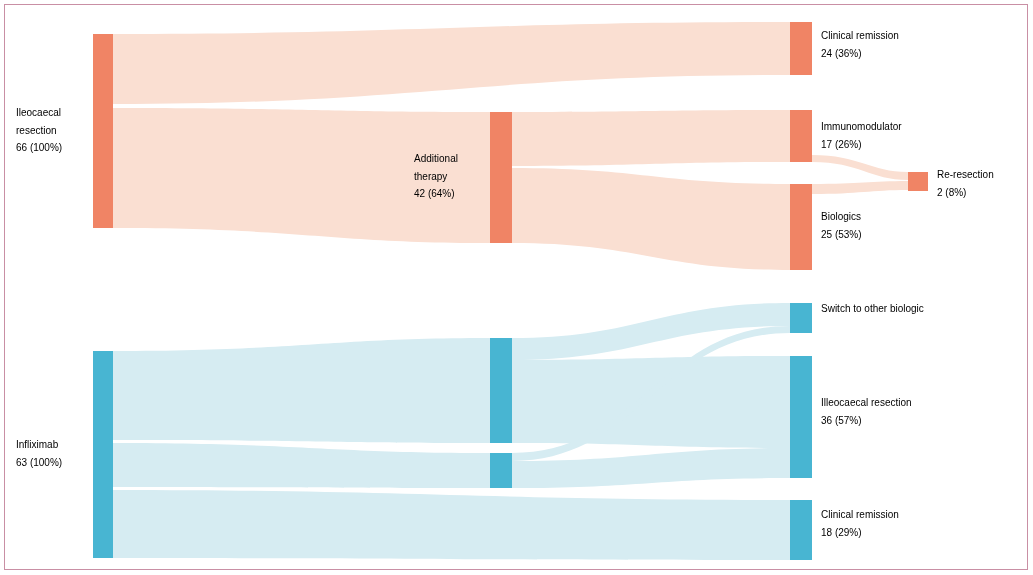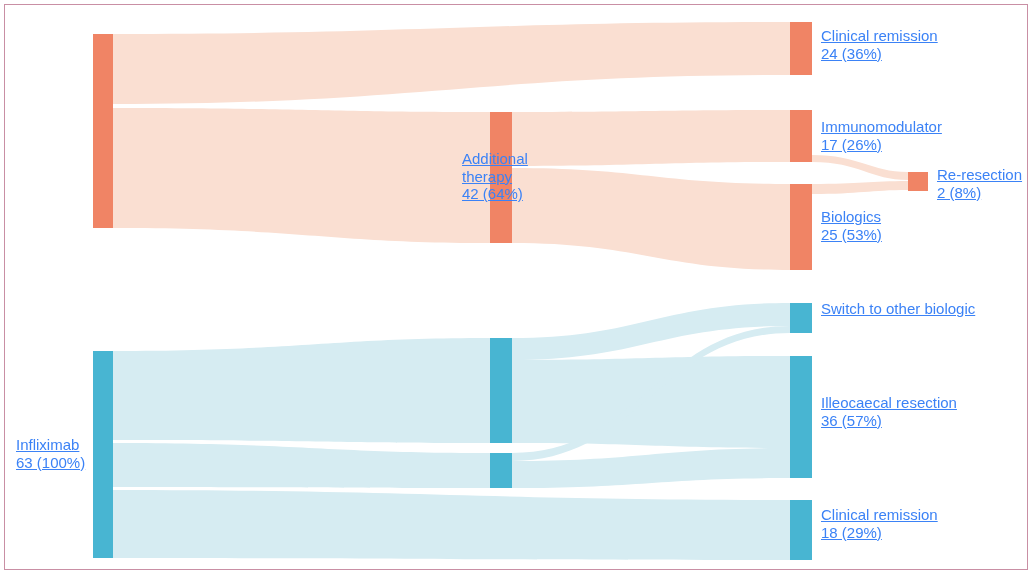--- a/index.html
+++ b/index.html
@@ -28,25 +28,24 @@
   #sankey-svg {
     position: absolute;
     left: 0;
     top: 0;
     width: 1033px;
     height: 575px;
   }
   .node-label {
     position: absolute;
     font-family: "Liberation Sans", sans-serif;
-    font-size: 15px;
+    font-size: 10px;
     line-height: 17.5px;
-    color: #3b82f6;
+    color: #000000;
     white-space: nowrap;
-    text-decoration: underline;
   }
   .node-label .lbl-name { display: block; }
   .node-label .lbl-value { display: block; }
   .label-right { text-align: left; }
   .label-left { text-align: left; }
   .label-center { text-align: left; }
 </style>
 </head>
 <body>
 
@@ -152,22 +151,27 @@
     <g>
       <rect x="93" y="351" width="20" height="207" fill="#48b5d2"></rect>
       <rect x="490" y="338" width="22" height="105" fill="#48b5d2"></rect>
       <rect x="490" y="453" width="22" height="35" fill="#48b5d2"></rect>
       <rect x="790" y="303" width="22" height="30" fill="#48b5d2"></rect>
       <rect x="790" y="356" width="22" height="122" fill="#48b5d2"></rect>
       <rect x="790" y="500" width="22" height="60" fill="#48b5d2"></rect>
     </g>
   </svg>
 
-
-  <div class="node-label label-center" style="left:414px; top:150px;margin-left:48px;">
+  <div class="node-label label-left" style="left:16px; top:104px;">
+    <span class="lbl-name">Ileocaecal</span>
+    <span class="lbl-name">resection</span>
+    <span class="lbl-value">66 (100%)</span>
+  </div>
+
+  <div class="node-label label-center" style="left:414px; top:150px;">
     <span class="lbl-name">Additional</span>
     <span class="lbl-name">therapy</span>
     <span class="lbl-value">42 (64%)</span>
   </div>
 
   <div class="node-label label-right" style="left:821px; top:27px;">
     <span class="lbl-name">Clinical remission</span>
     <span class="lbl-value">24 (36%)</span>
   </div>
 

